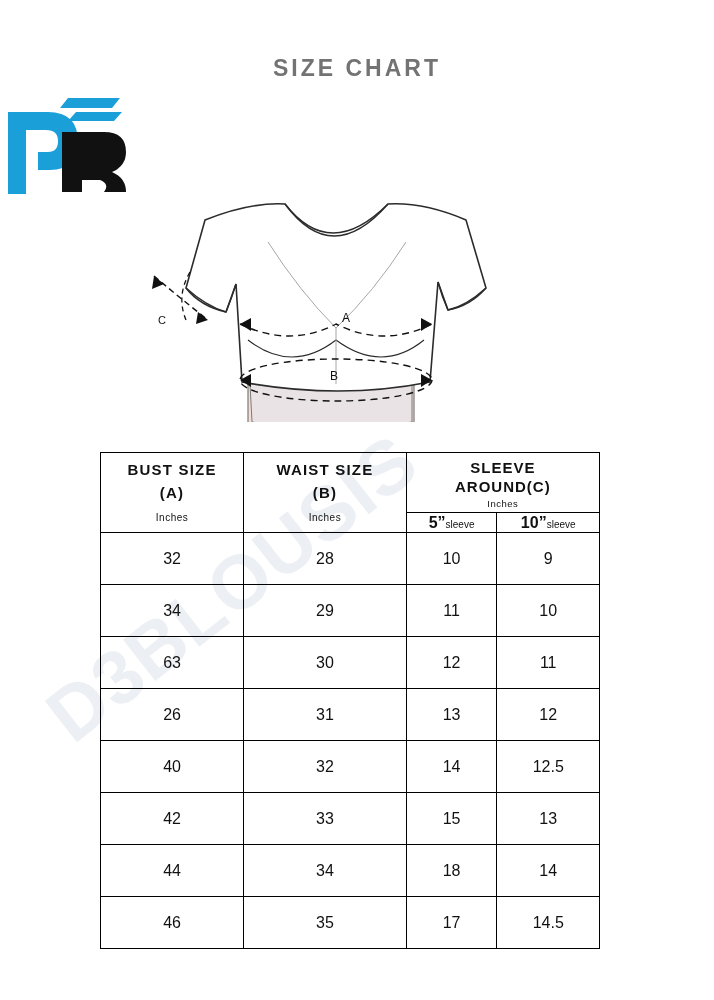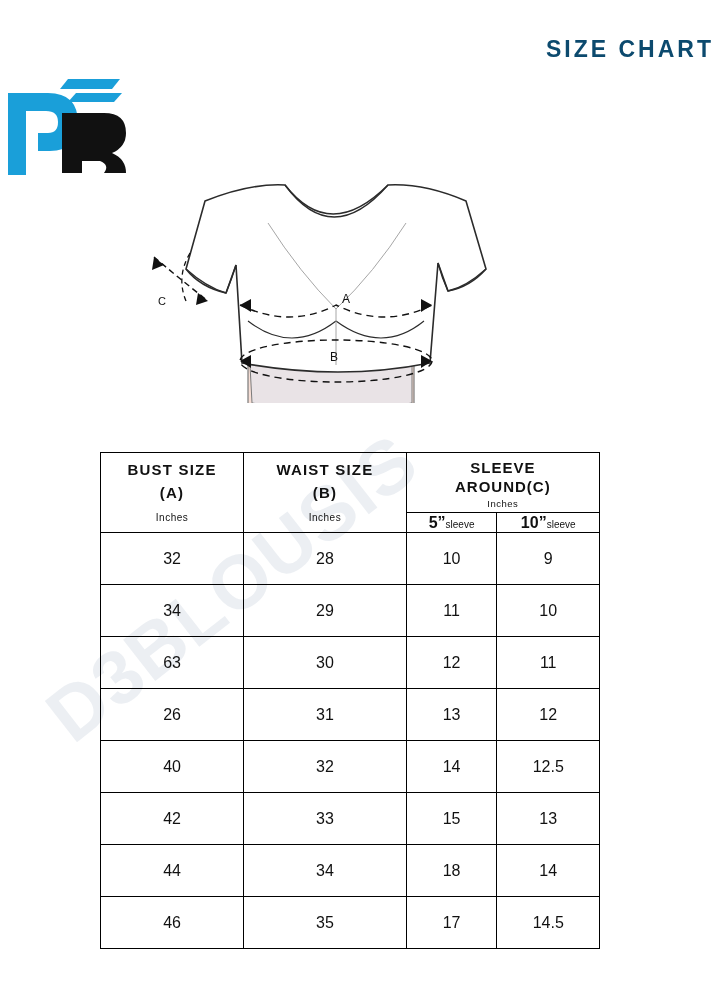--- a/index.html
+++ b/index.html
@@ -11,26 +11,26 @@
     width: 714px;
     height: 1000px;
     position: relative;
     font-family: "Liberation Sans", sans-serif;
     color: #111;
     overflow: hidden;
   }
 
   
   .title {
-    text-align: right;
+    text-align: center;
     font-size: 23px;
     font-weight: bold;
     letter-spacing: 3px;
-    margin-top: 36px;
-    color: #0c4a6e;
+    margin-top: 55px;
+    color: #737373;
   }
 
   
   .illustration {
     position: relative;
     width: 714px;
     height: 330px;
     margin-top: 10px;
   }
   .illustration svg {

